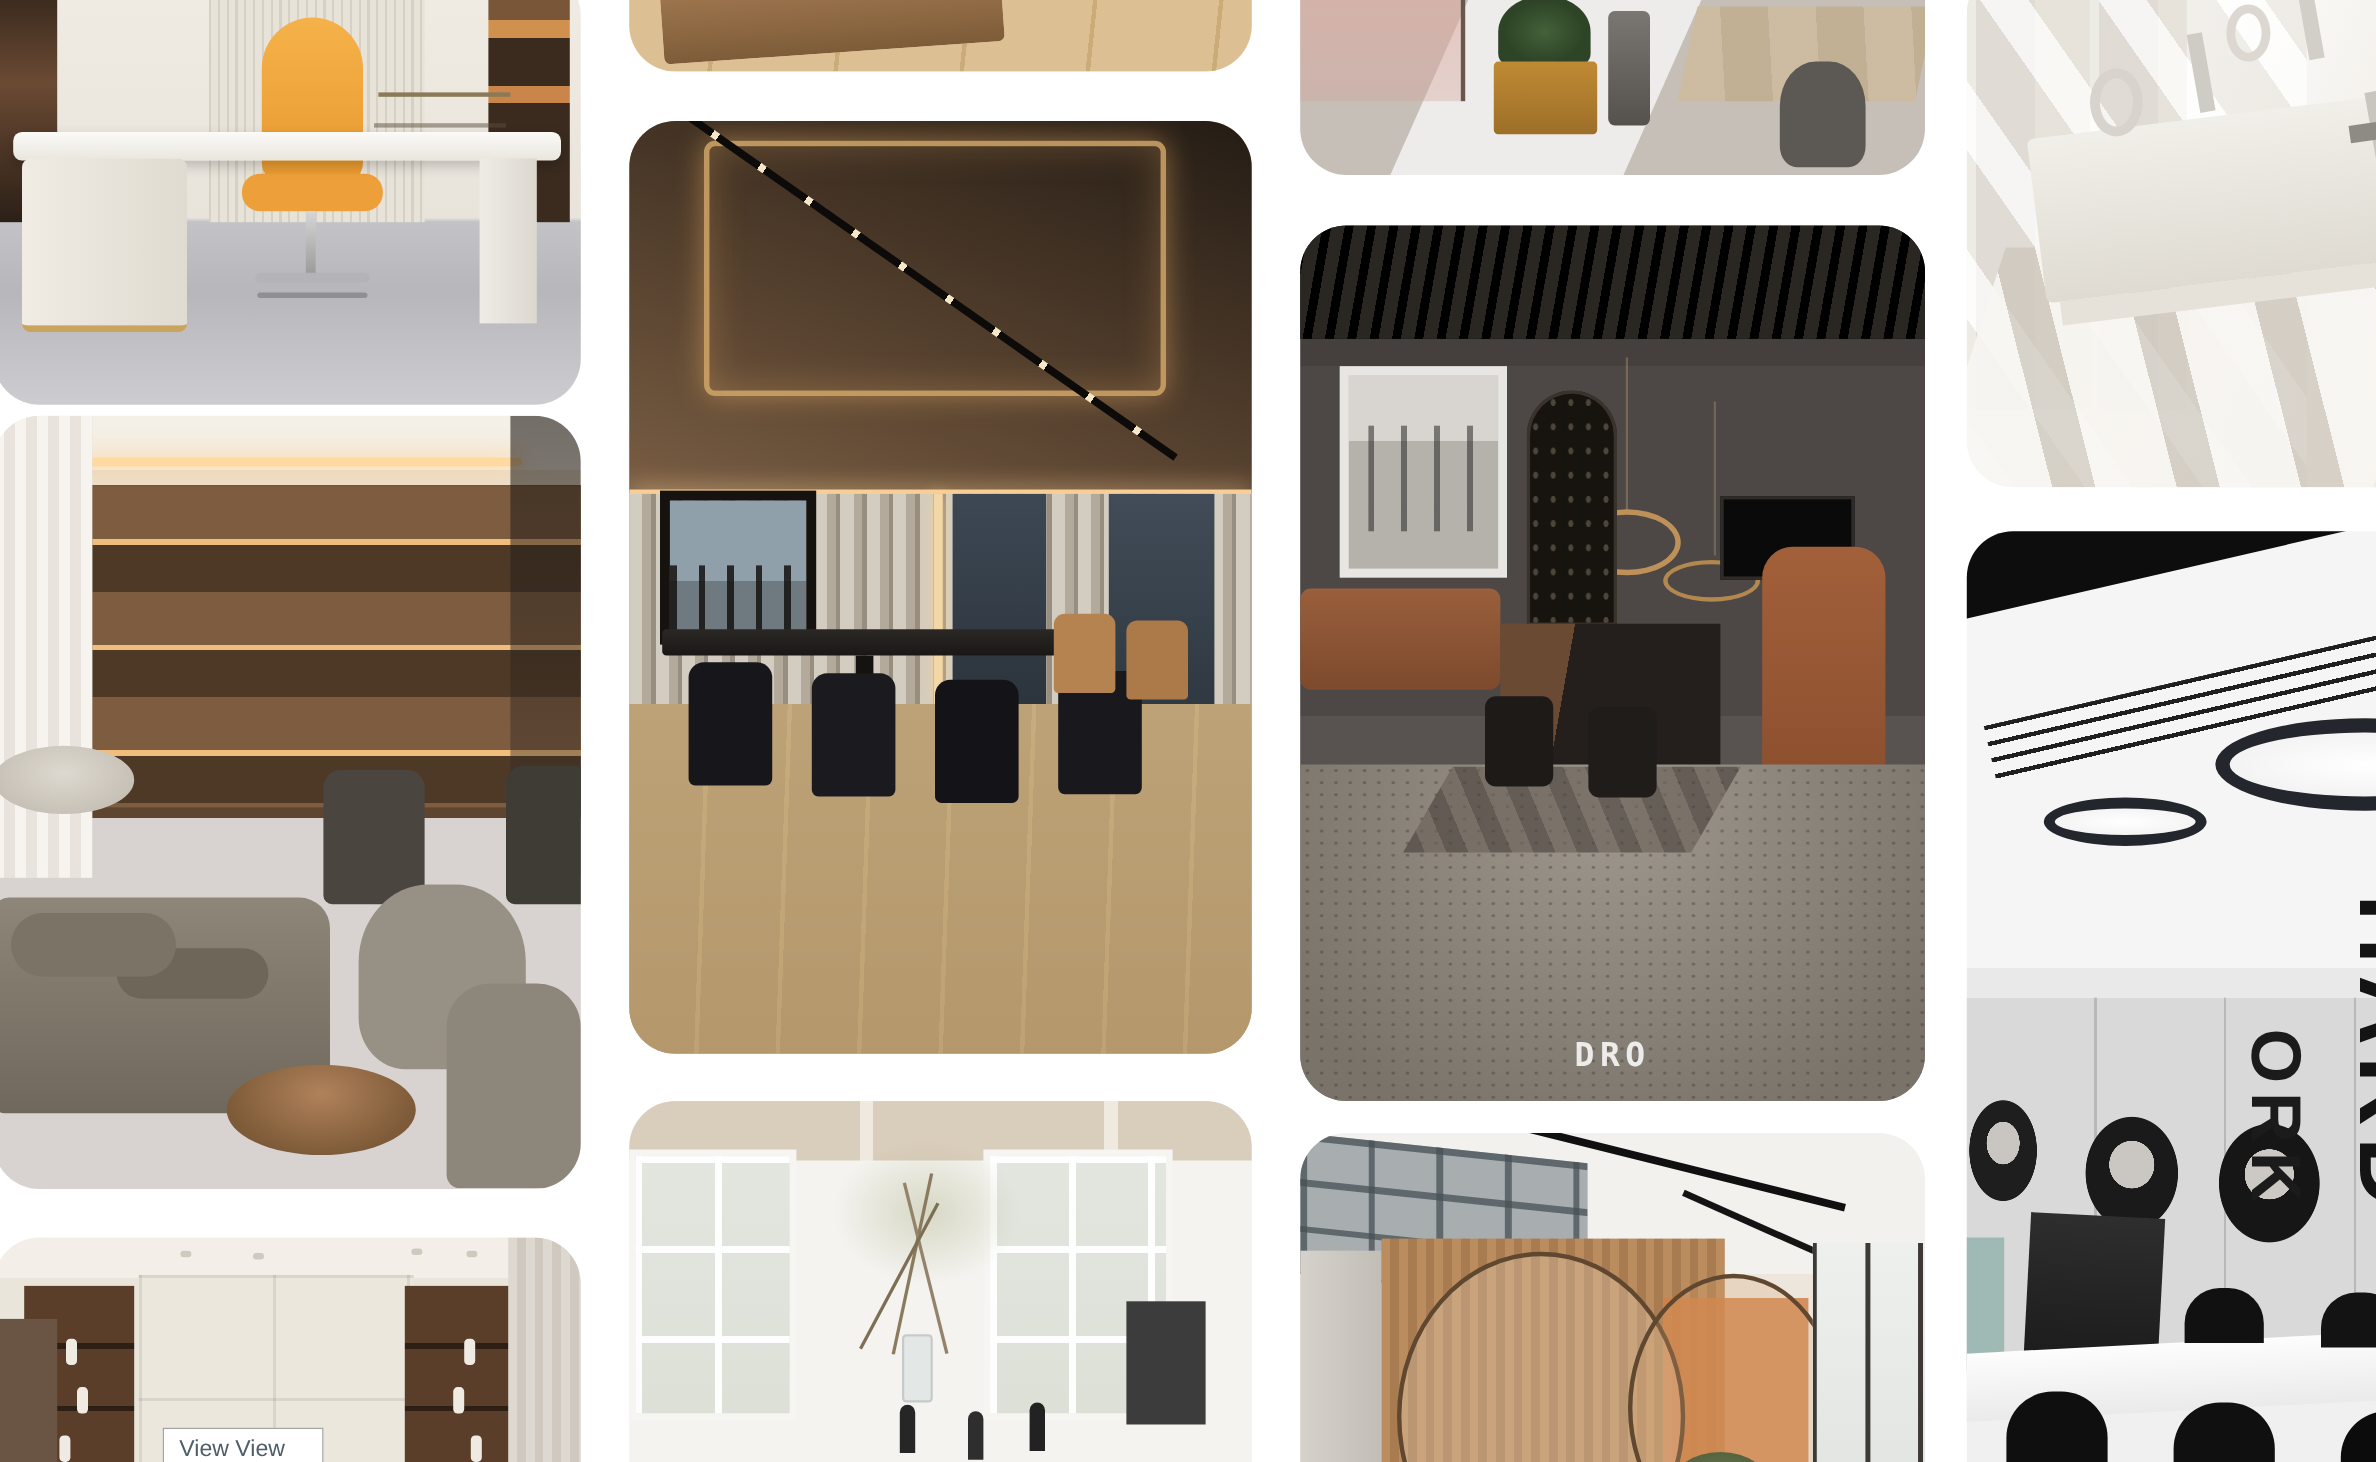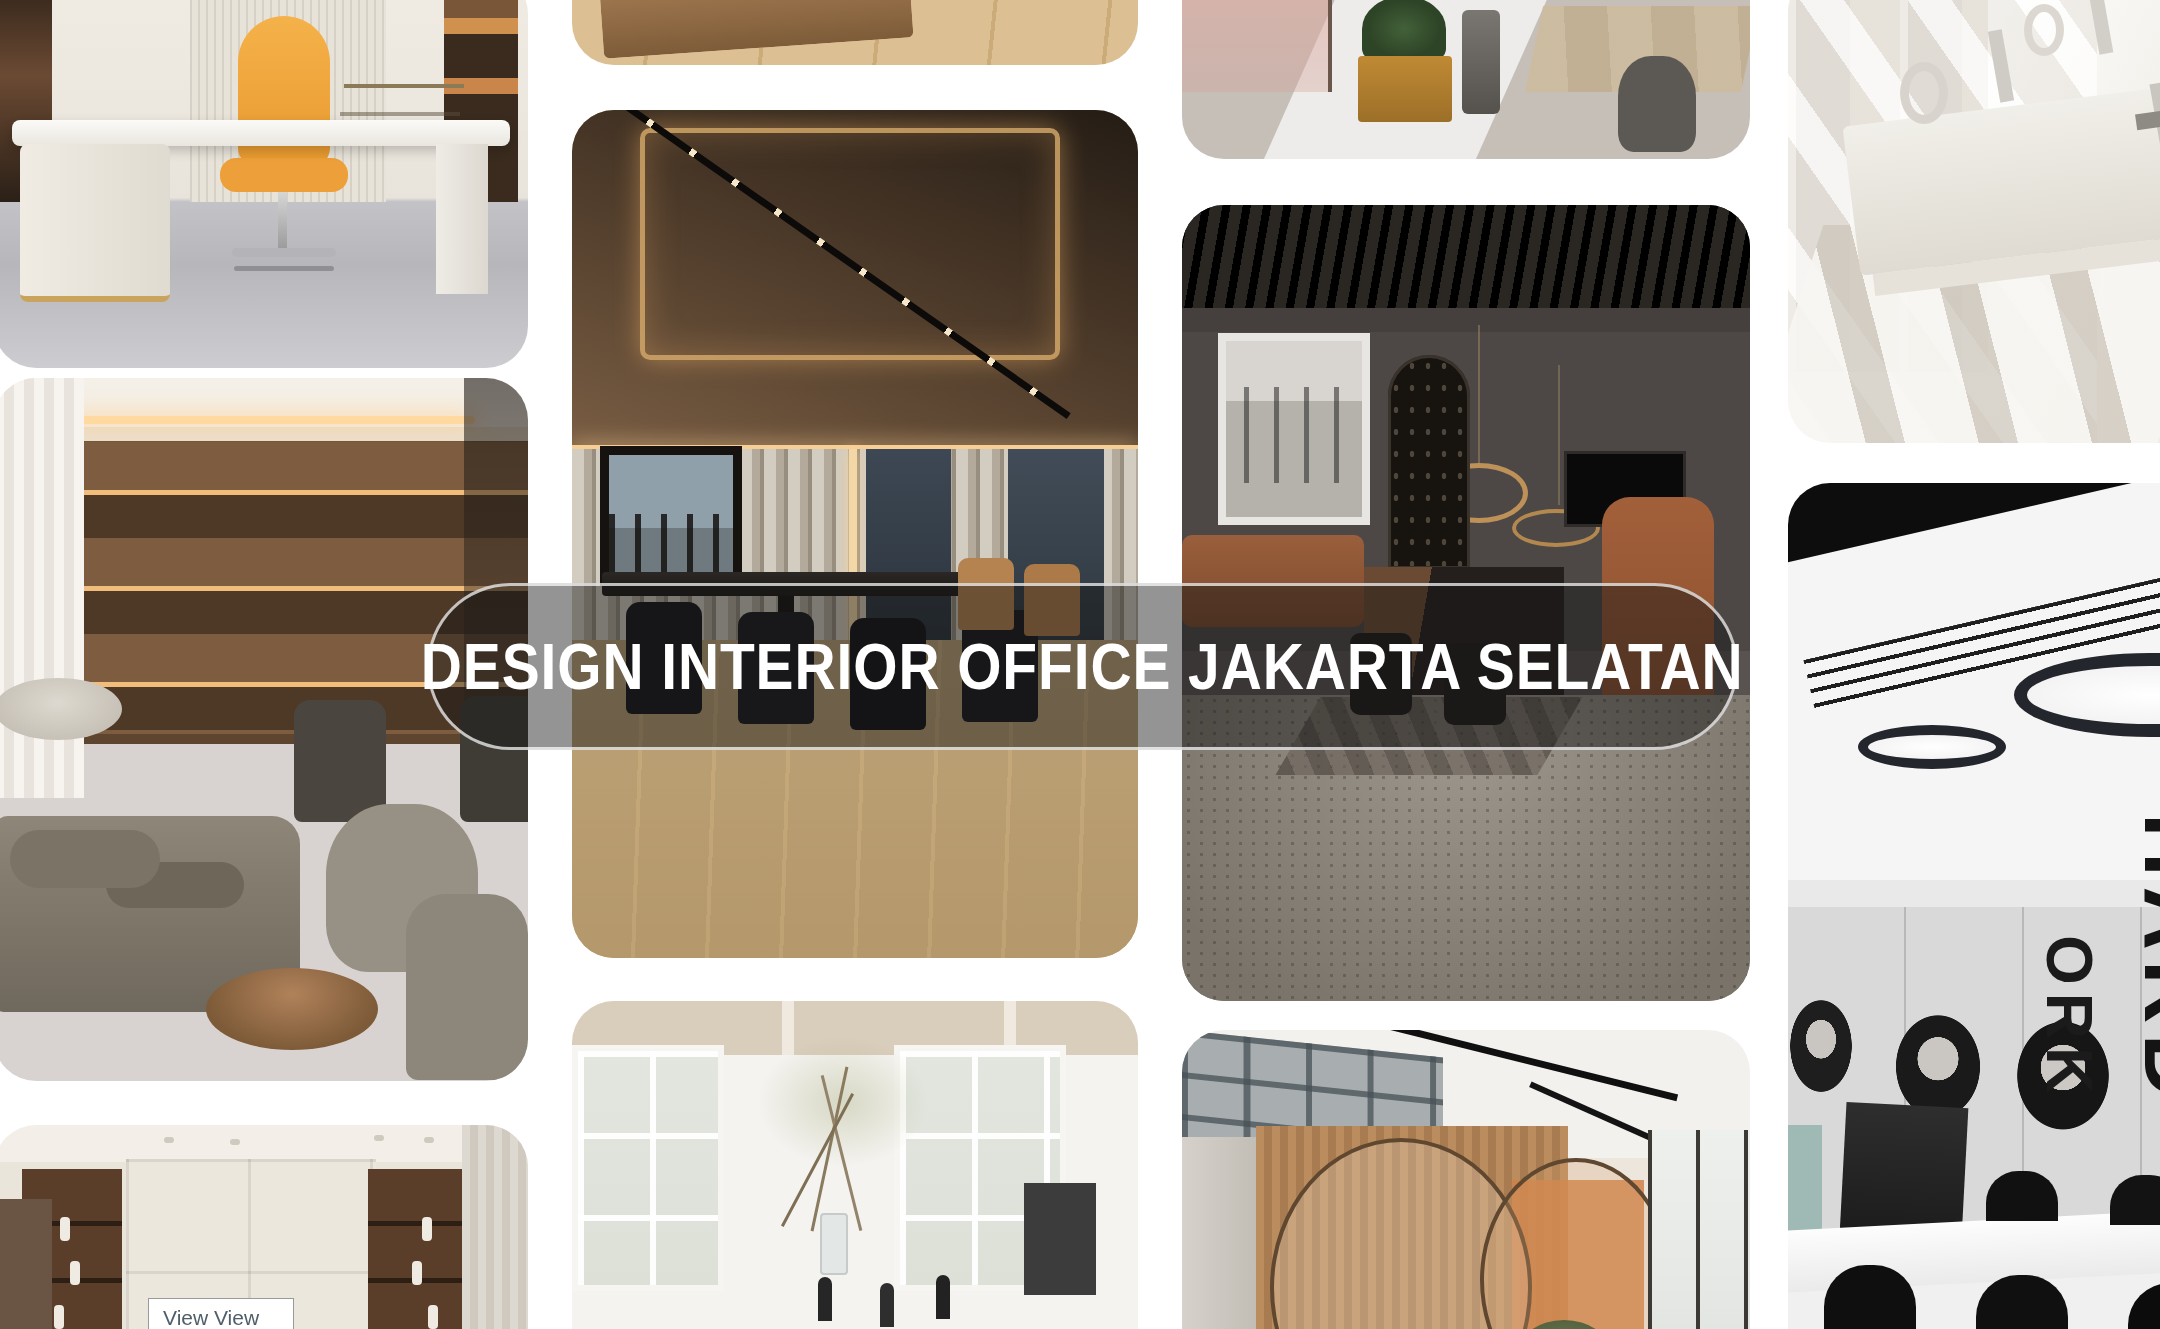--- a/index.html
+++ b/index.html
@@ -277,20 +277,21 @@
         <i></i>
       </div>
     <div class="arch"></div>
     <div class="tv"></div>
     <div class="sf"></div>
     <div class="cr"></div>
     <div class="dsk"></div>
     <div class="flr"></div>
     <div class="rug"></div>
     <div class="mc"></div>
+    <div class="wm">DRO</div>
   </div>
 
   <div class="ph c3r3" aria-label="Office corridor with curved glass partitions and terracotta walls">
     <div class="cg"></div>
     <div class="t1"></div>
     <div class="t2"></div>
     <div class="pi"></div>
     <div class="ww"></div>
     <div class="org"></div>
     <div class="ci1"></div>
@@ -323,21 +324,18 @@
     <div class="p3"></div>
     <div class="sg"></div>
     <div class="tl"></div>
     <div class="vt1">ORK</div>
     <div class="vt2">HARD</div>
     <div class="mt"></div>
     <div class="bc1"></div>
     <div class="bc2"></div>
   </div>
 
-  <div class="banner">
-    <span>DESIGN INTERIOR OFFICE JAKARTA SELATAN</span>
-  </div>
 
   <div class="tooltip">
     <span>View View</span>
   </div>
 
 </div>
 
 </body></html>

